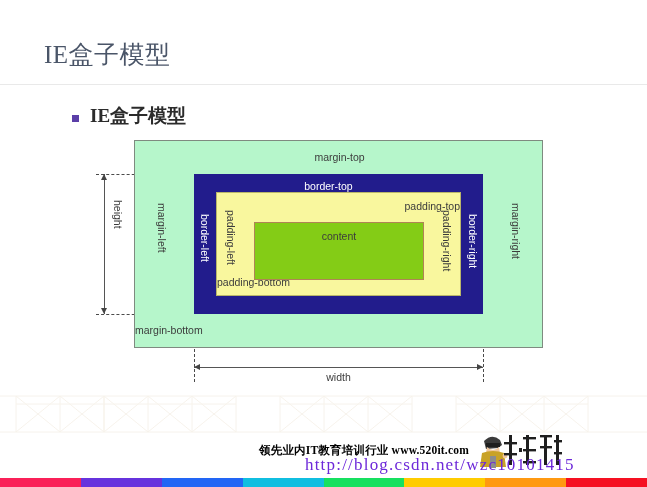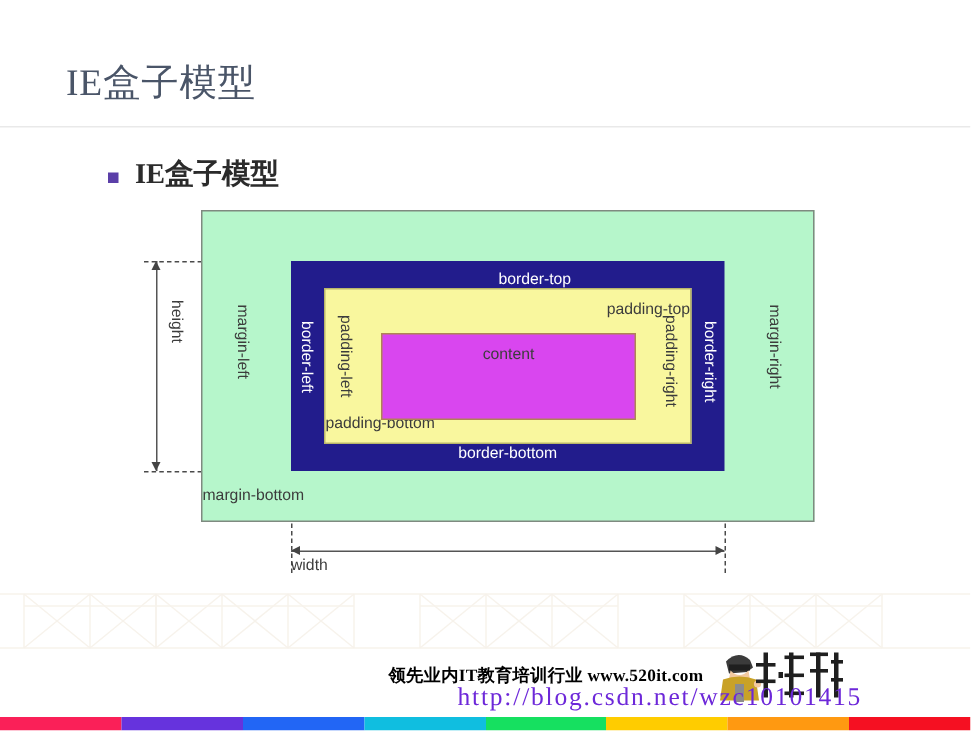--- a/index.html
+++ b/index.html
@@ -114,32 +114,32 @@
     border: 1px solid #b9b66b;
     box-sizing: border-box;
   }
   
   #content-box {
     position: absolute;
     left: 164px;
     top: 84px;
     width: 170px;
     height: 58px;
-    background: #d946ef;
+    background: #84cc16;
     border: 1px solid #b08355;
     box-sizing: border-box;
   }
 
   
   #lbl-margin-top    { position: absolute; left: 0; top: 11px;  width: 409px; text-align: center; }
   #lbl-margin-bottom { position: absolute; left: 0; bottom: 12px; width: 409px; }
   #lbl-margin-left   { position: absolute; left: 21px;  top: 62px; }
   #lbl-margin-right  { position: absolute; right: 21px; top: 62px; }
 
-  #lbl-border-top    { position: absolute; left: 0; top: 7px;   width: 269px; text-align: center; padding-left: 28px; }
+  #lbl-border-top    { position: absolute; left: 0; top: 7px;   width: 269px; text-align: center; }
   #lbl-border-bottom { position: absolute; left: 0; bottom: 7px; width: 289px; text-align: center; }
   #lbl-border-left   { position: absolute; left: 5px;  top: 40px; }
   #lbl-border-right  { position: absolute; right: 5px; top: 40px; }
 
   #lbl-padding-top    { position: absolute; left: 0; top: 8px;    width: 243px; text-align: right; }
   #lbl-padding-bottom { position: absolute; left: 0; bottom: 8px;  width: 243px; }
   #lbl-padding-left   { position: absolute; left: 8px;  top: 17px; }
   #lbl-padding-right  { position: absolute; right: 8px; top: 17px; }
 
   #lbl-content { position: absolute; left: 0; top: 8px; width: 168px; text-align: center; }
@@ -208,20 +208,21 @@
     right: 0; top: -3px;
     border-top: 3.5px solid transparent;
     border-bottom: 3.5px solid transparent;
     border-left: 6px solid #444;
   }
   #lbl-width {
     position: absolute;
     left: 104px;
     top: 234px;
     width: 289px;
+    text-align: center;
   }
 
   
   #bg-pattern {
     position: absolute;
     left: 0;
     top: 392px;
     width: 647px;
     height: 46px;
     opacity: 0.35;
@@ -301,28 +302,28 @@
   </div>
   <div class="boxlabel vertical" id="lbl-height">height</div>
 
   <div id="dim-width">
     <div class="arrow" id="dim-width-arrow-left"></div>
     <div class="arrow" id="dim-width-arrow-right"></div>
   </div>
   <div class="boxlabel" id="lbl-width">width</div>
 
   <div id="margin-box">
+    <div class="boxlabel" id="lbl-margin-top">margin-top</div>
     <div class="boxlabel" id="lbl-margin-bottom">margin-bottom</div>
     <div class="boxlabel vertical" id="lbl-margin-left">margin-left</div>
     <div class="boxlabel vertical" id="lbl-margin-right">margin-right</div>
   </div>
 
   <div id="border-box">
     <div class="boxlabel light" id="lbl-border-top">border-top</div>
-    <div class="boxlabel light" id="lbl-border-bottom">border-bottom</div>
     <div class="boxlabel light vertical" id="lbl-border-left">border-left</div>
     <div class="boxlabel light vertical" id="lbl-border-right">border-right</div>
   </div>
 
   <div id="padding-box">
     <div class="boxlabel" id="lbl-padding-top">padding-top</div>
     <div class="boxlabel" id="lbl-padding-bottom">padding-bottom</div>
     <div class="boxlabel vertical" id="lbl-padding-left">padding-left</div>
     <div class="boxlabel vertical" id="lbl-padding-right">padding-right</div>
   </div>

